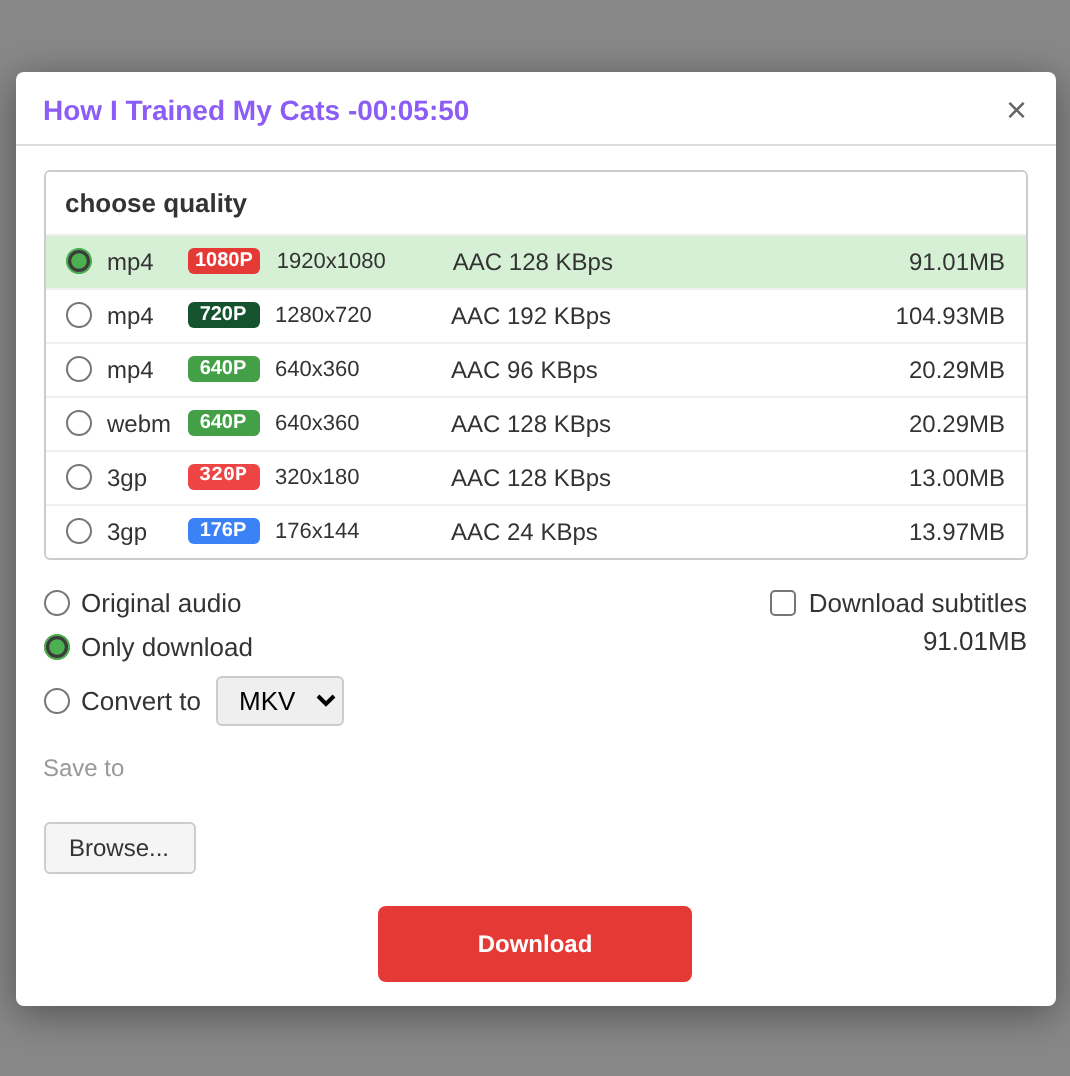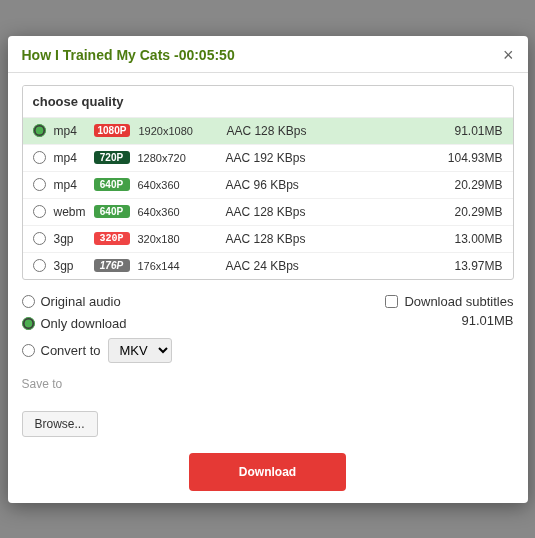--- a/index.html
+++ b/index.html
@@ -24,21 +24,21 @@
     .dialog-header {
       padding: 10px 14px 8px;
       border-bottom: 1px solid #ddd;
       display: flex;
       justify-content: space-between;
       align-items: center;
     }
     .dialog-title {
       font-size: 14px;
       font-weight: bold;
-      color: #4d7c0f;
+      color: #8b5cf6;
     }
     .close-btn {
       background: none;
       border: none;
       font-size: 18px;
       cursor: pointer;
       color: #666;
       line-height: 1;
     }
     .dialog-body {
@@ -85,21 +85,21 @@
       font-size: 10px;
       font-weight: bold;
       color: #fff;
       min-width: 36px;
       text-align: center;
     }
     .badge-1080 { background: #e53935; }
     .badge-720 { background: #14532d; }
     .badge-640 { background: #43a047; }
     .badge-320 { background: #ef4444; font-family: Liberation Mono, monospace; }
-    .badge-176 { background: #737373; font-style: italic; }
+    .badge-176 { background: #3b82f6; }
     .resolution {
       width: 80px;
       color: #333;
       font-size: 11px;
     }
     .audio {
       flex: 1;
       color: #333;
       font-size: 12px;
     }

